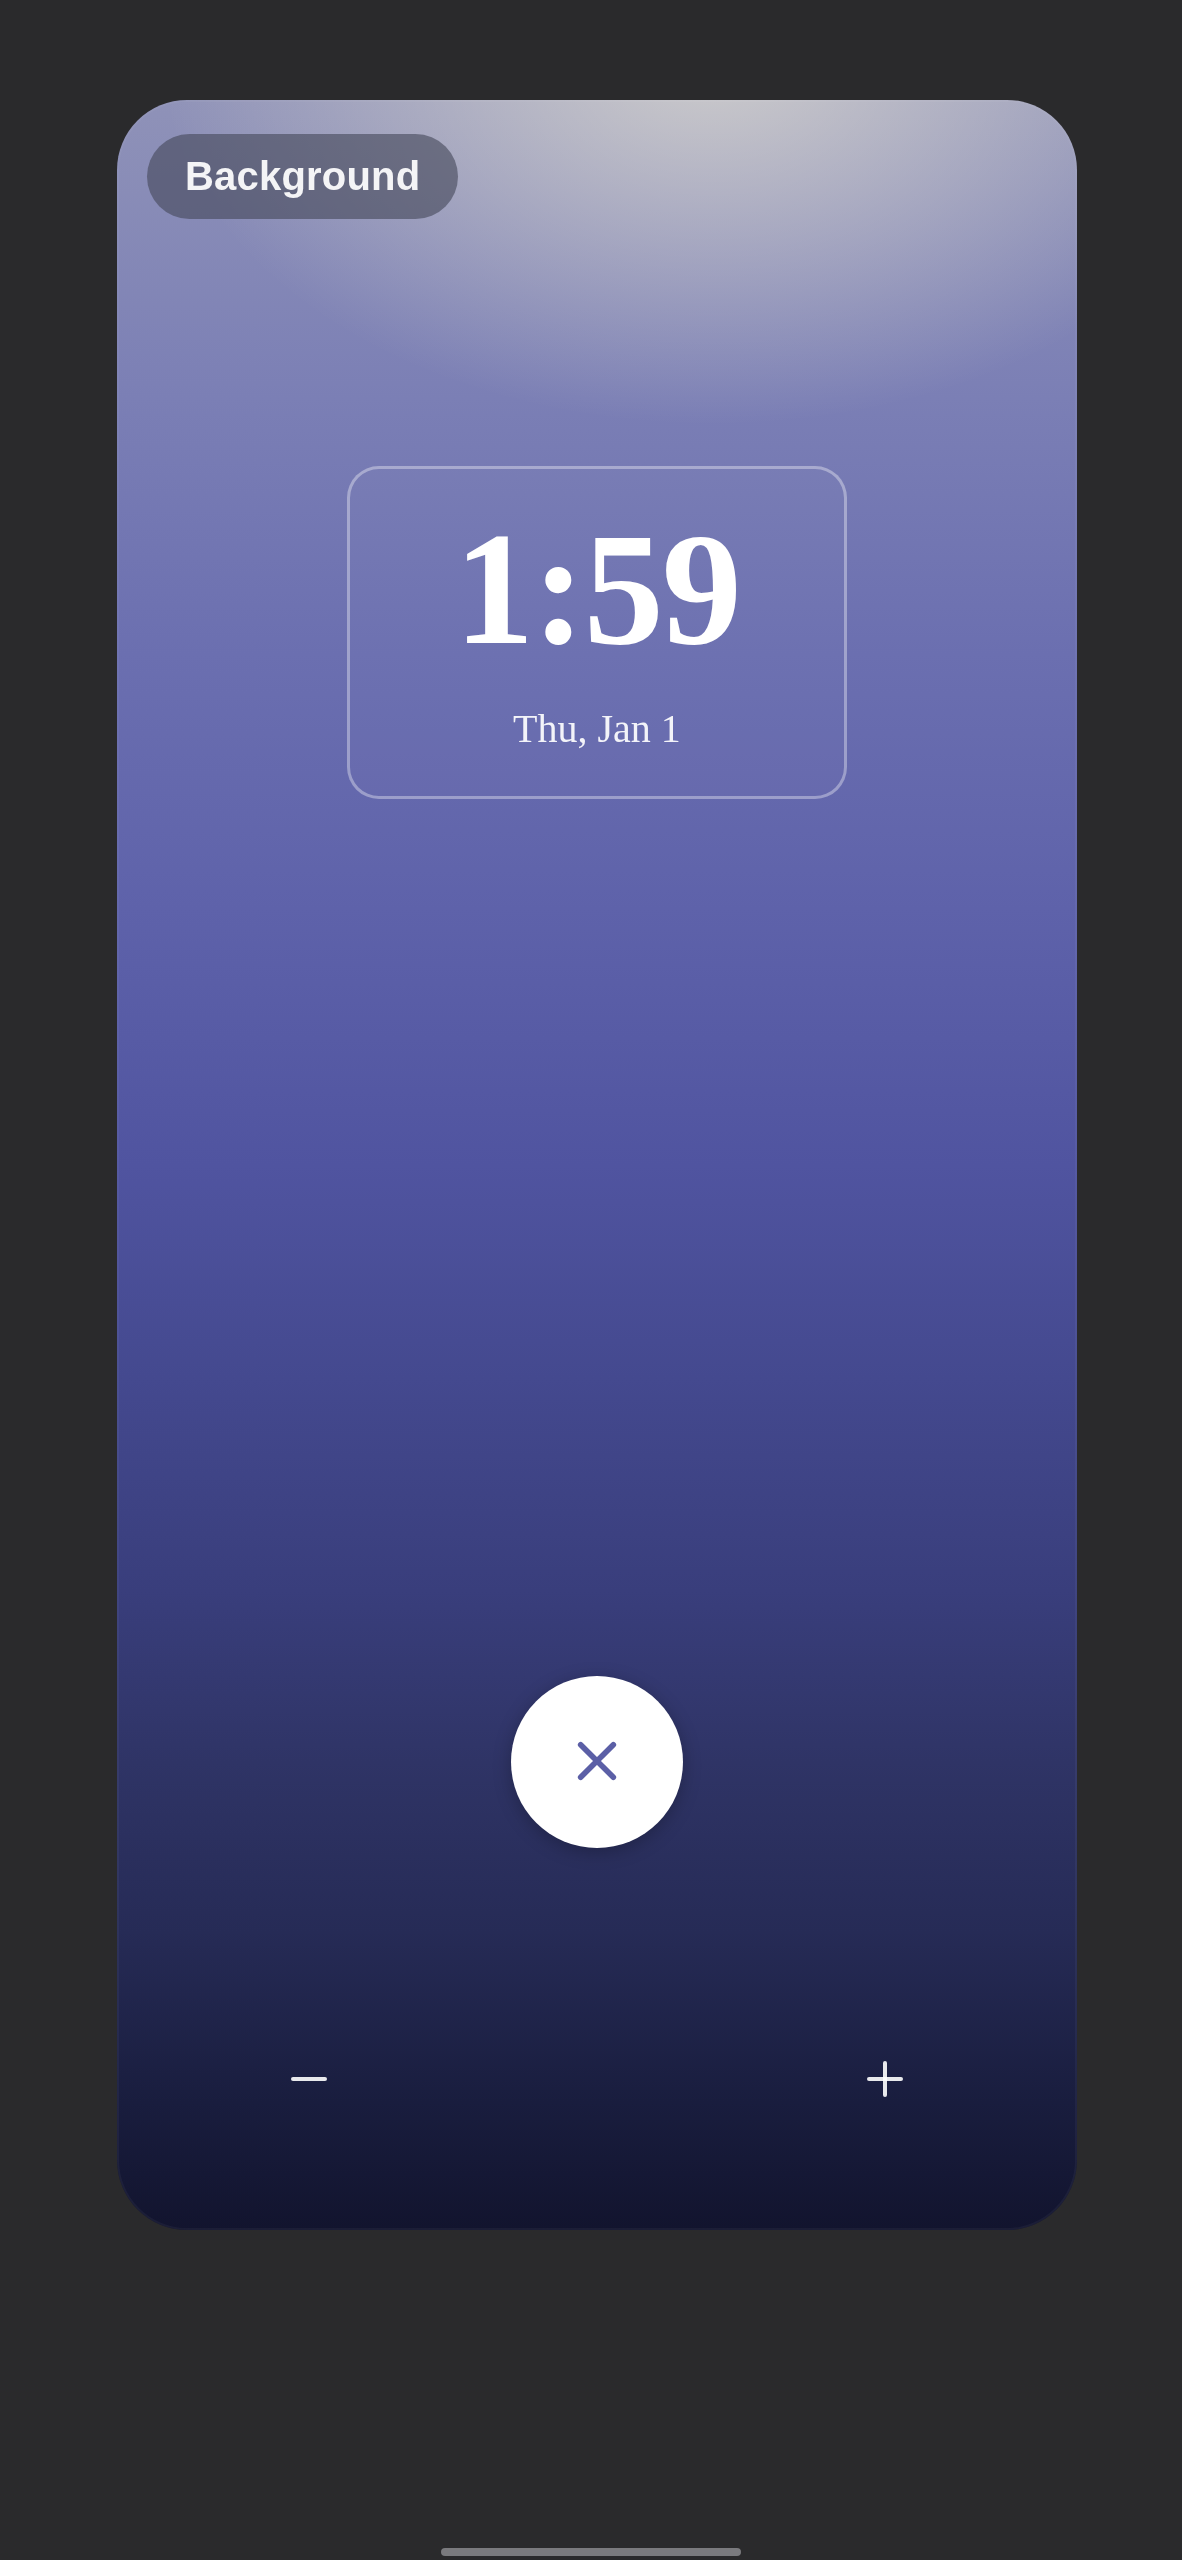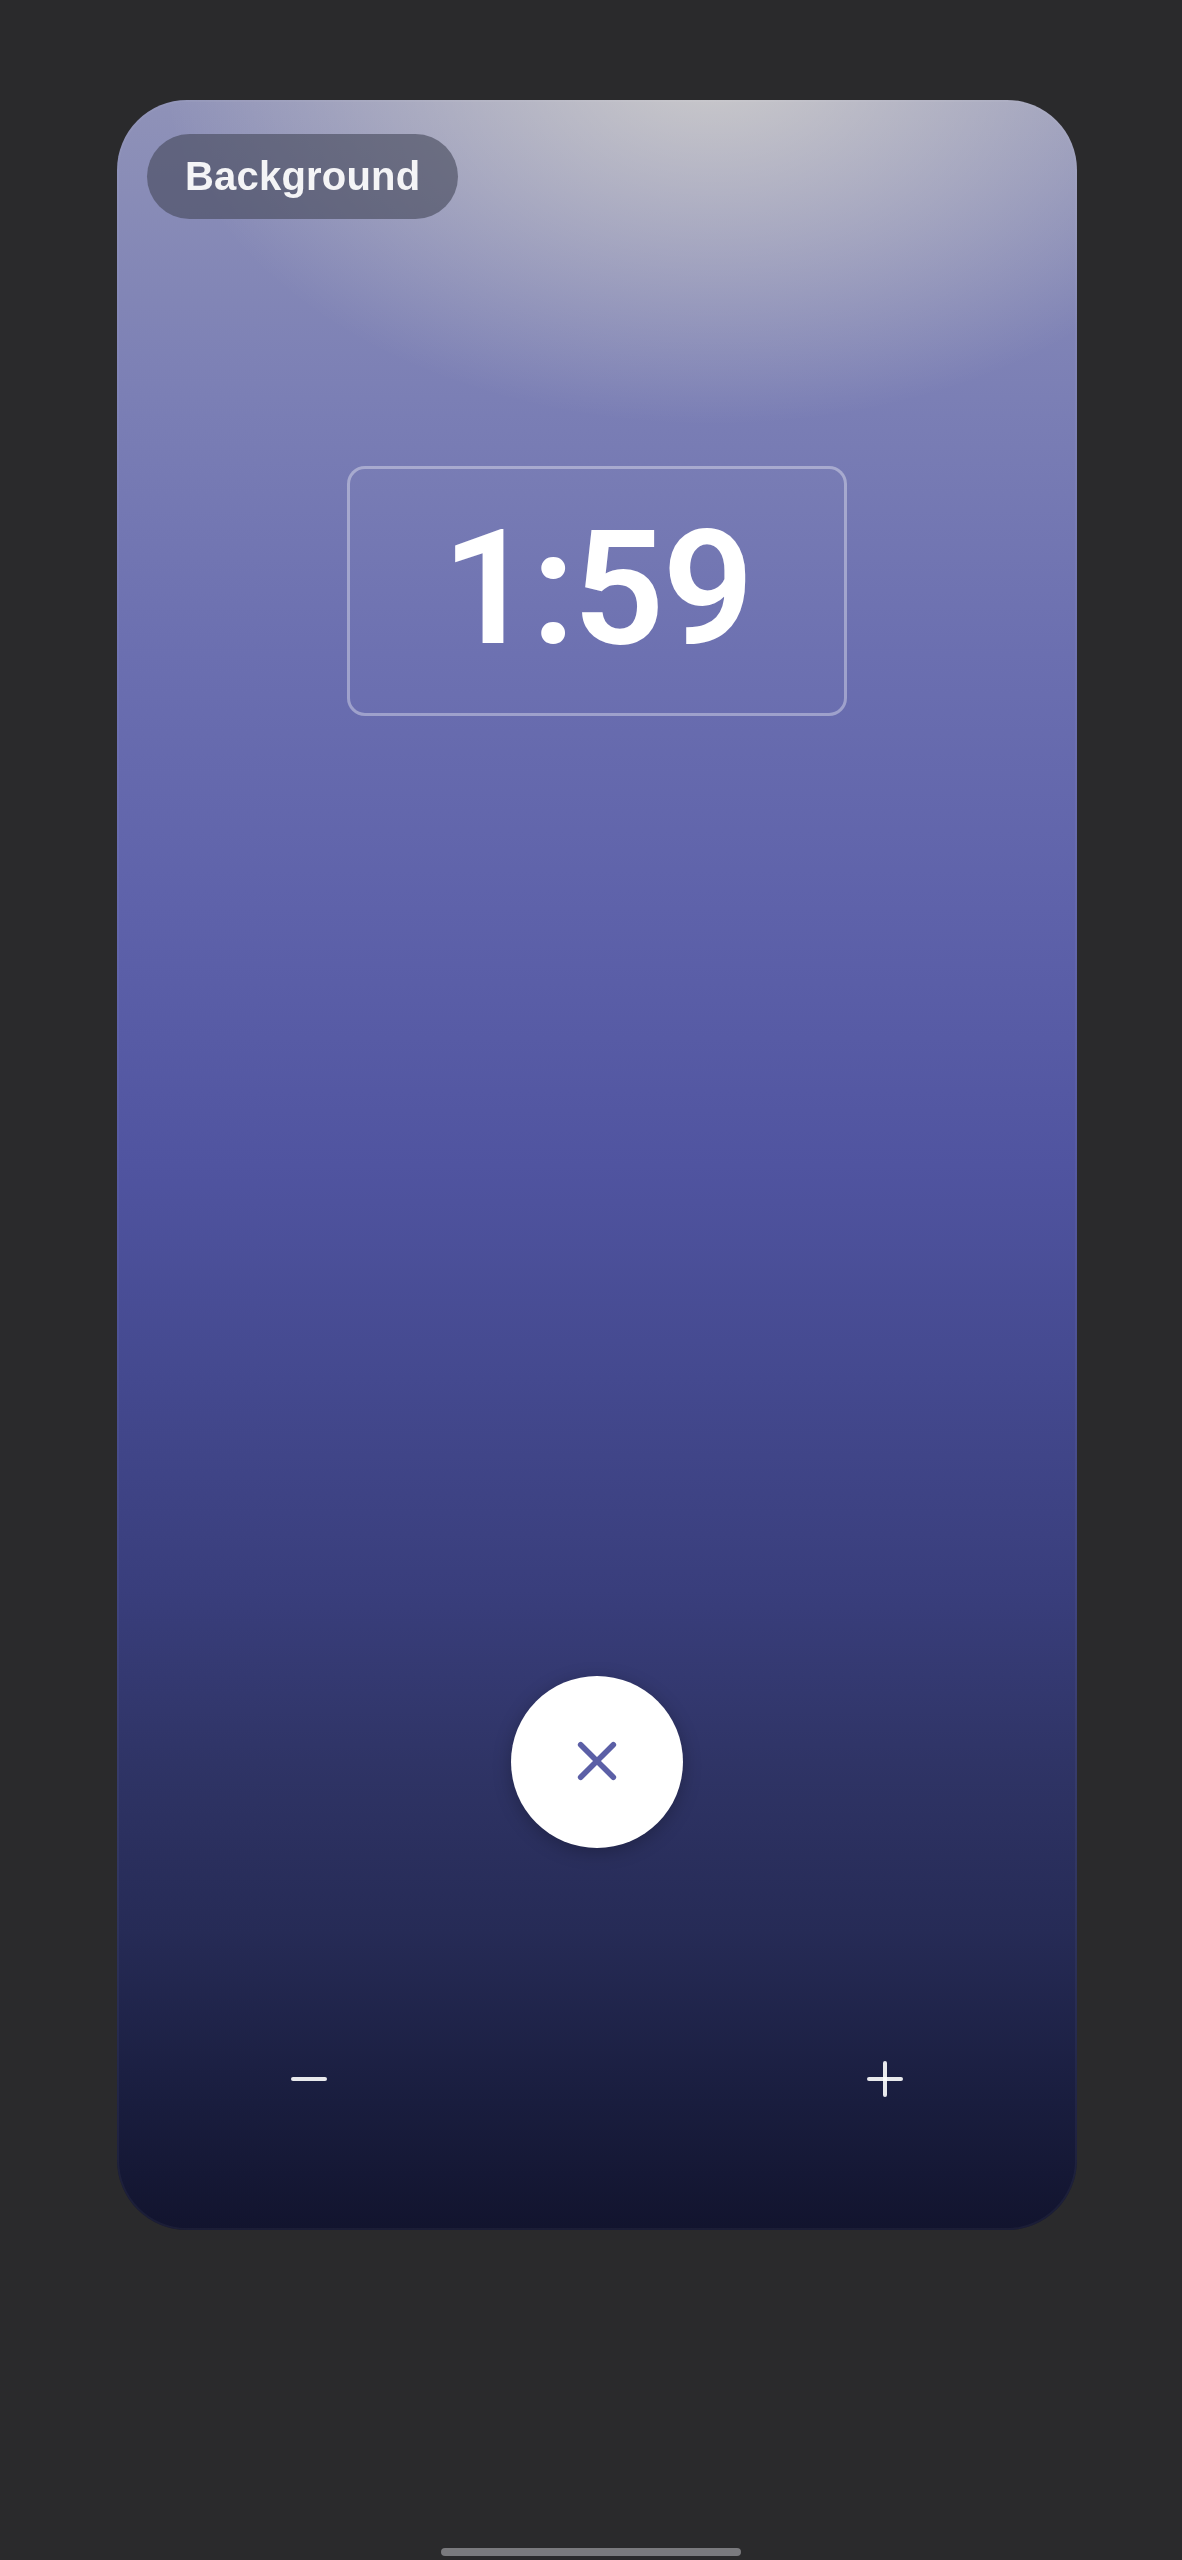--- a/index.html
+++ b/index.html
@@ -31,24 +31,25 @@
     padding:20px 38px;
     border-radius:999px;
     border:none; cursor:pointer;
     letter-spacing:.2px;
   }
 
   .clock-card {
     position:absolute; top:366px; left:50%; transform:translateX(-50%);
     width:500px;
     border:3px solid rgba(255,255,255,0.35);
-    border-radius:18px;
+    border-radius:32px;
     padding:40px 20px 44px;
     text-align:center;
     background: rgba(255,255,255,0.02);
+    font-family: Liberation Serif, serif;
   }
   .clock-time { color:#fff; font-weight:600; font-size:160px; line-height:1; letter-spacing:-2px; }
   .clock-date { color:rgba(255,255,255,0.92); font-size:40px; font-weight:500; margin-top:36px; }
   .clock-label{ color:rgba(255,255,255,0.92); font-size:40px; font-weight:500; margin-top:44px; }
 
   .dismiss-btn {
     position:absolute; top:1576px; left:50%; transform:translateX(-50%);
     width:172px; height:172px; border-radius:50%;
     background:#ffffff;
     display:flex; align-items:center; justify-content:center;
@@ -83,20 +84,21 @@
 <div class="phone">
 
   <div class="topbar">
     <button class="pill-btn">
       <span>Background</span>
     </button>
   </div>
 
   <div class="clock-card">
     <div class="clock-time">1:59</div>
+    <div class="clock-date">Thu, Jan 1</div>
   </div>
 
   <button class="dismiss-btn">
     <span>
       <svg viewBox="0 0 24 24" fill="none" stroke="#5b5fa6" stroke-width="2.4" stroke-linecap="round">
         <line x1="5" y1="5" x2="19" y2="19"></line>
           <line x1="19" y1="5" x2="5" y2="19"></line>
       </svg>
     </span>
   </button>

